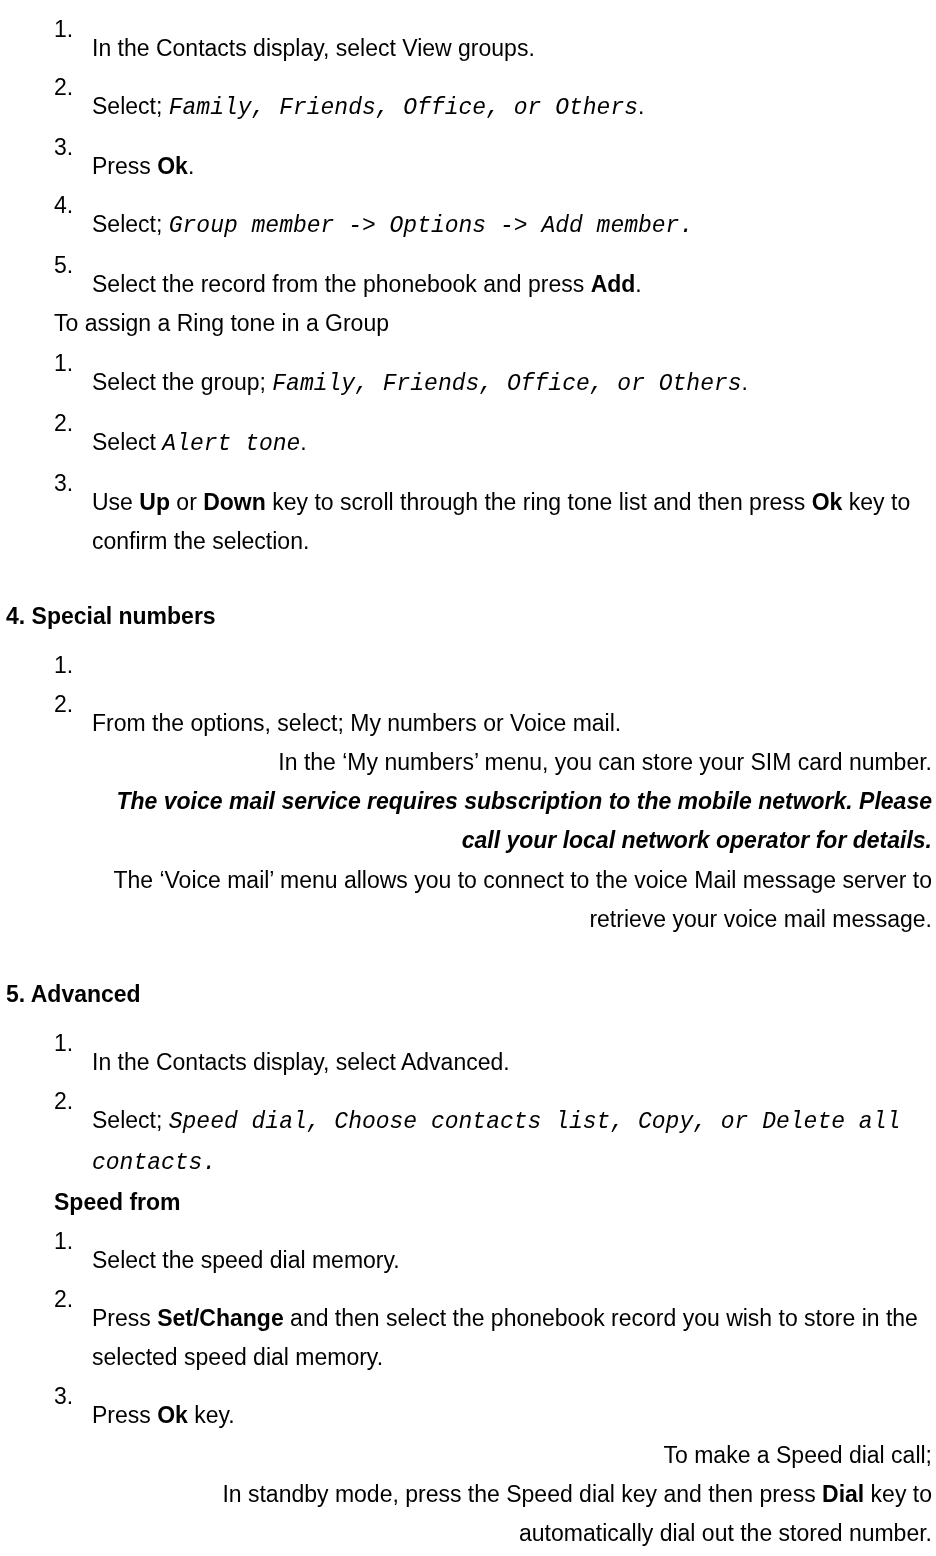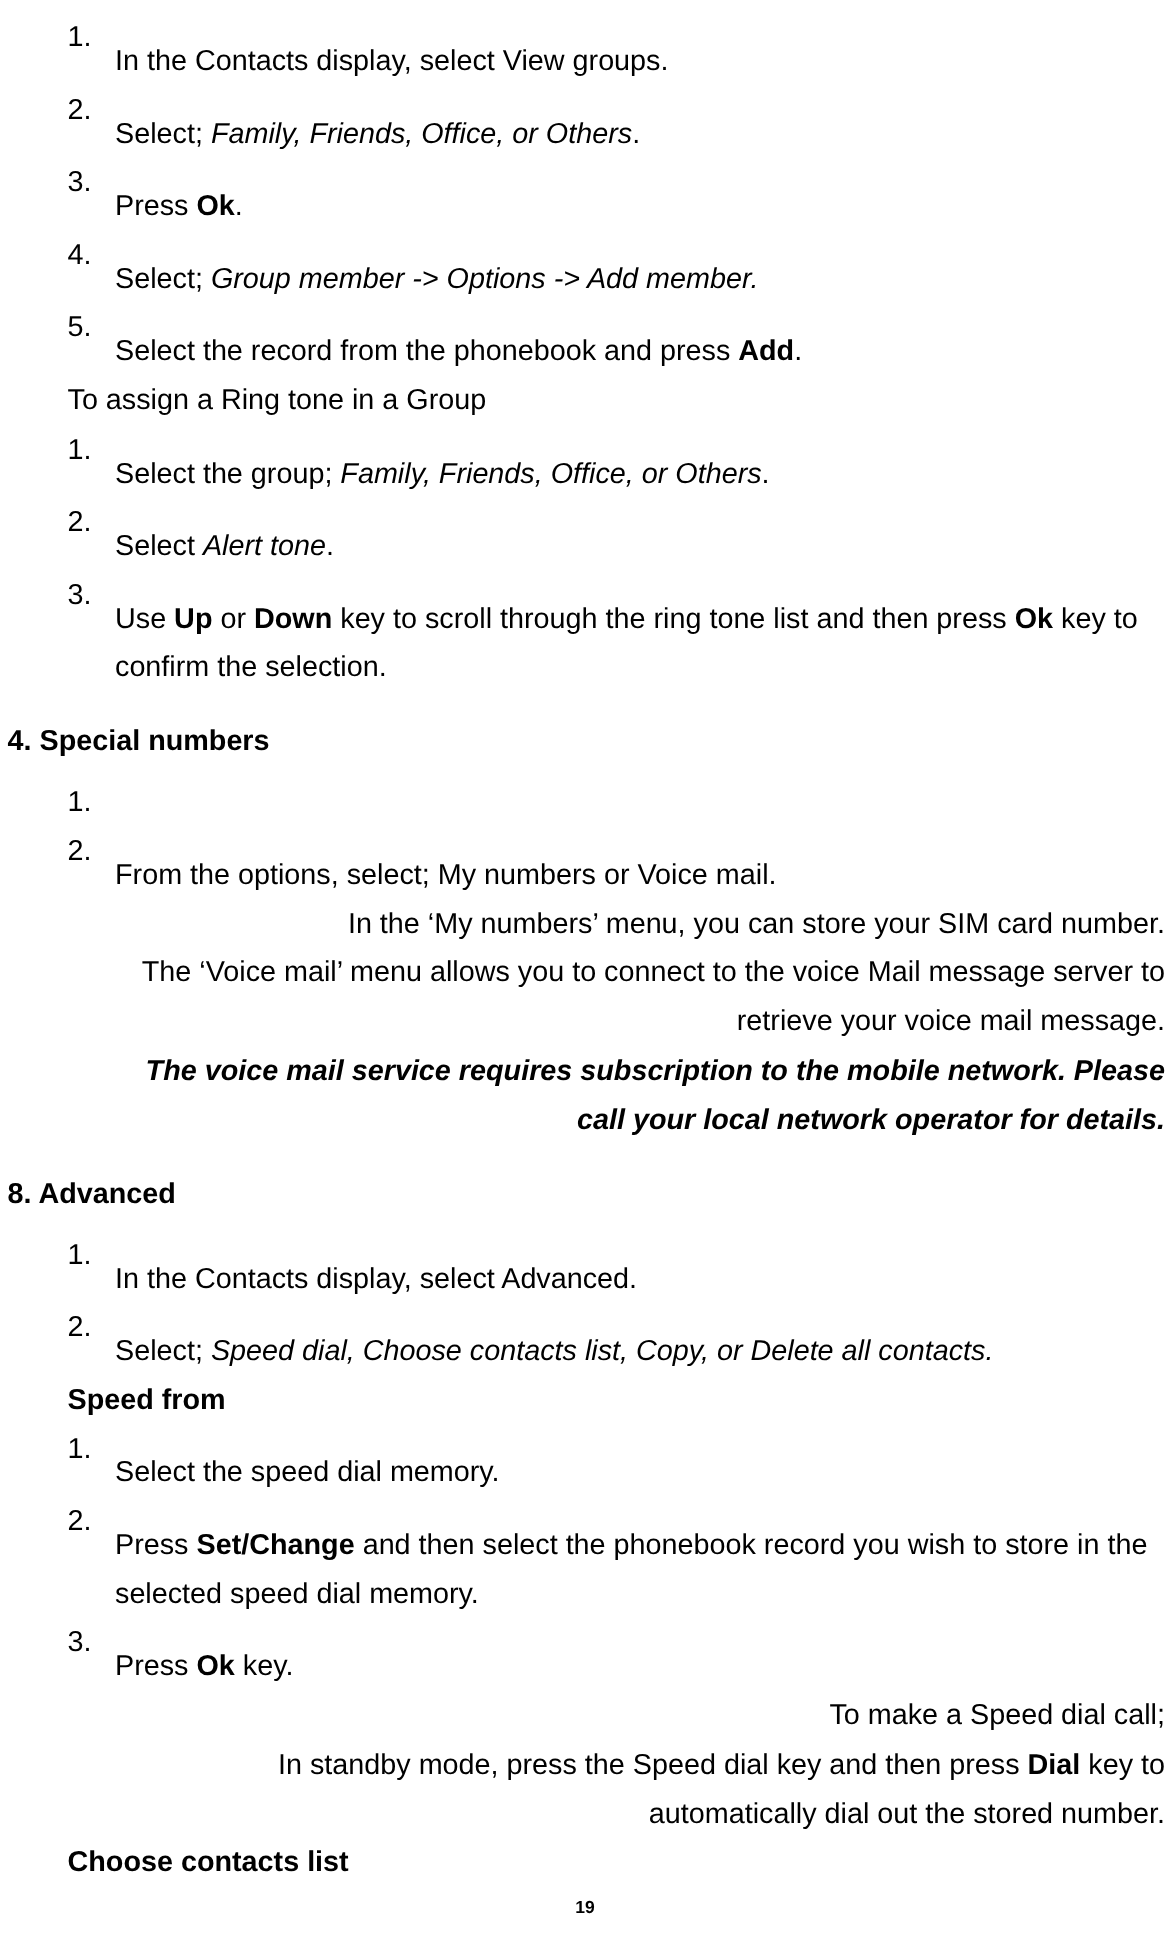--- a/index.html
+++ b/index.html
@@ -23,41 +23,41 @@
     padding-right: 10px;
   }
   .indent2 {
     padding-left: 106px;
     padding-right: 4px;
     text-align: right;
   }
   .heading {
     font-weight: 700;
     padding-left: 6px;
-    margin-top: 20px;
+    margin-top: 36px;
     margin-bottom: 10px;
   }
   .subheading {
     font-weight: 700;
   }
   .li {
     display: flex;
     flex-direction: row;
     gap: 10px;
   }
   .li .num {
     flex: 0 0 auto;
     min-width: 28px;
   }
   .li .txt {
     flex: 1 1 auto;
     margin-top: 19px;
   }
   .bold { font-weight: 700; }
-  .italic { font-style: italic; }
+  .italic { font-style: italic; font-family: Liberation Mono, monospace; }
   .bolditalic { font-weight: 700; font-style: italic; }
   .pagenum {
     position: absolute;
     bottom: 18px;
     width: 100%;
     text-align: center;
     font-weight: 700;
     font-size: 14px;
   }
 </style>
@@ -127,24 +127,24 @@
   <div class="indent1 li">
     <div class="num">1.</div>
   </div>
 
   <div class="indent1 li">
     <div class="num">2.</div>
     <div class="txt">From the options, select; My numbers or Voice mail.</div>
   </div>
 
   <div class="indent2">In the ‘My numbers’ menu, you can store your SIM card number.</div>
+  <div class="indent2 bolditalic">The voice mail service requires subscription to the mobile network. Please call your local network operator for details.</div>
   <div class="indent2">The ‘Voice mail’ menu allows you to connect to the voice Mail message server to retrieve your voice mail message.</div>
-  <div class="indent2 bolditalic">The voice mail service requires subscription to the mobile network. Please call your local network operator for details.</div>
 
-  <div class="heading">8. Advanced</div>
+  <div class="heading">5. Advanced</div>
 
   <div class="indent1 li">
     <div class="num">1.</div>
     <div class="txt">In the Contacts display, select Advanced.</div>
   </div>
 
   <div class="indent1 li">
     <div class="num">2.</div>
     <div class="txt">
       <span>Select; </span><span class="italic">Speed dial, Choose contacts list, Copy, or Delete all contacts.</span>

